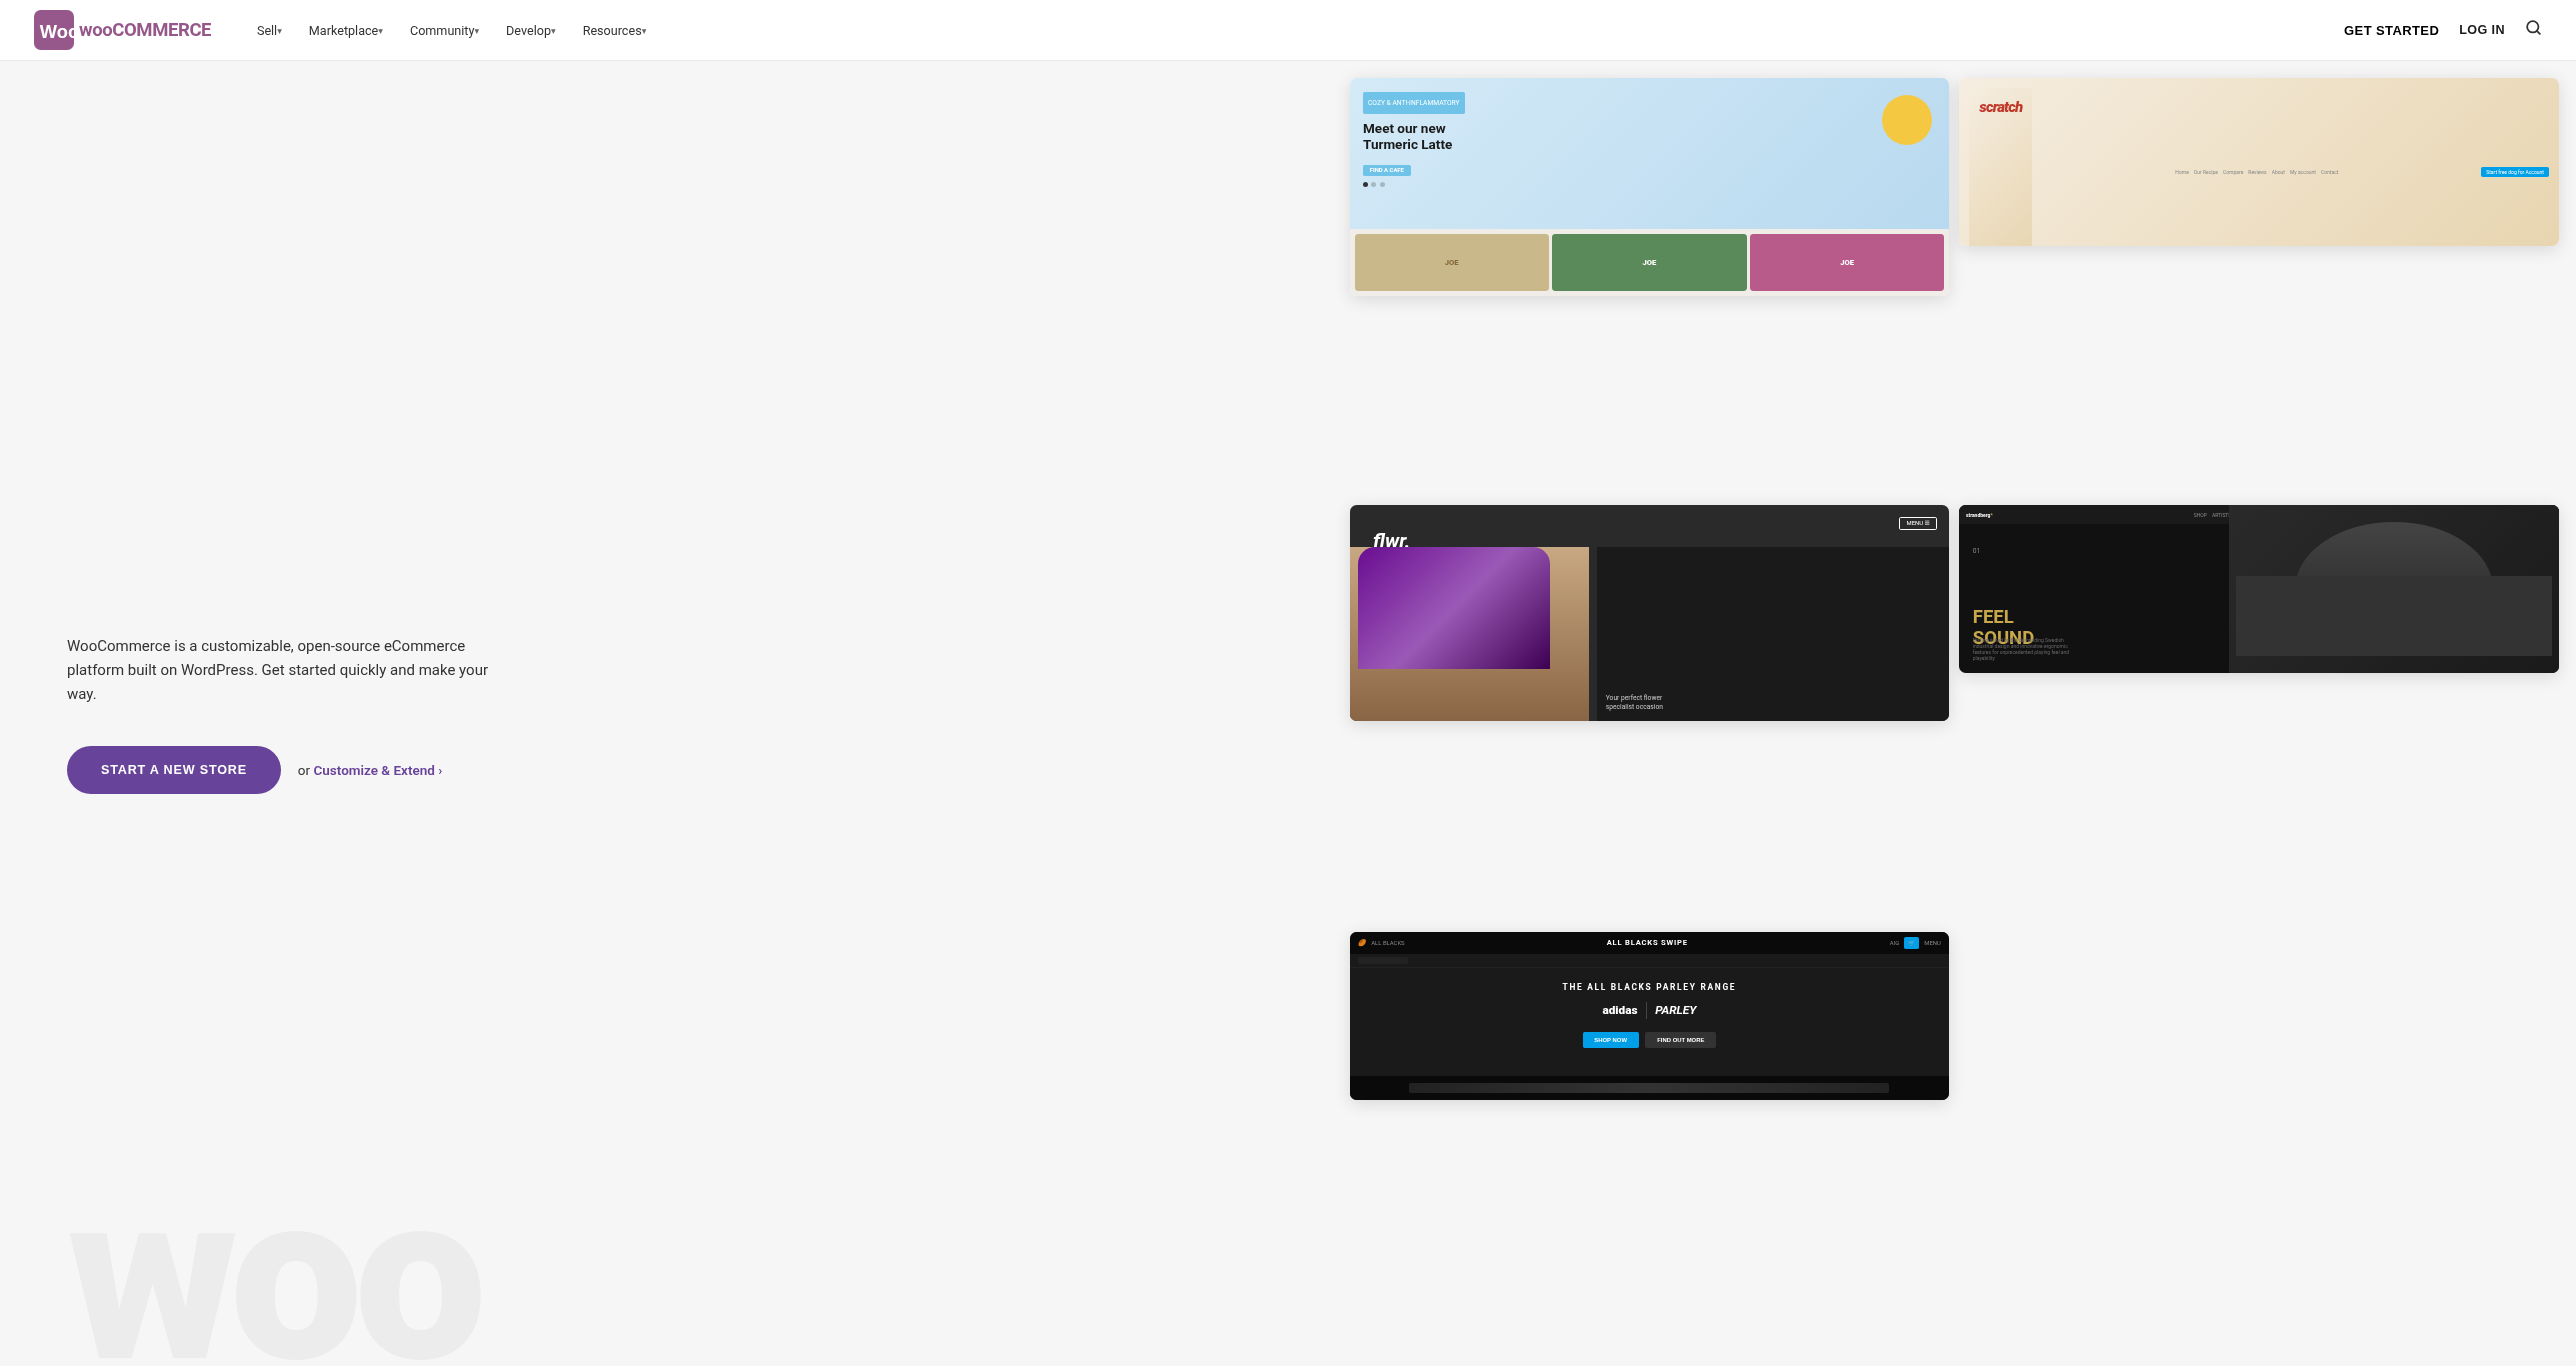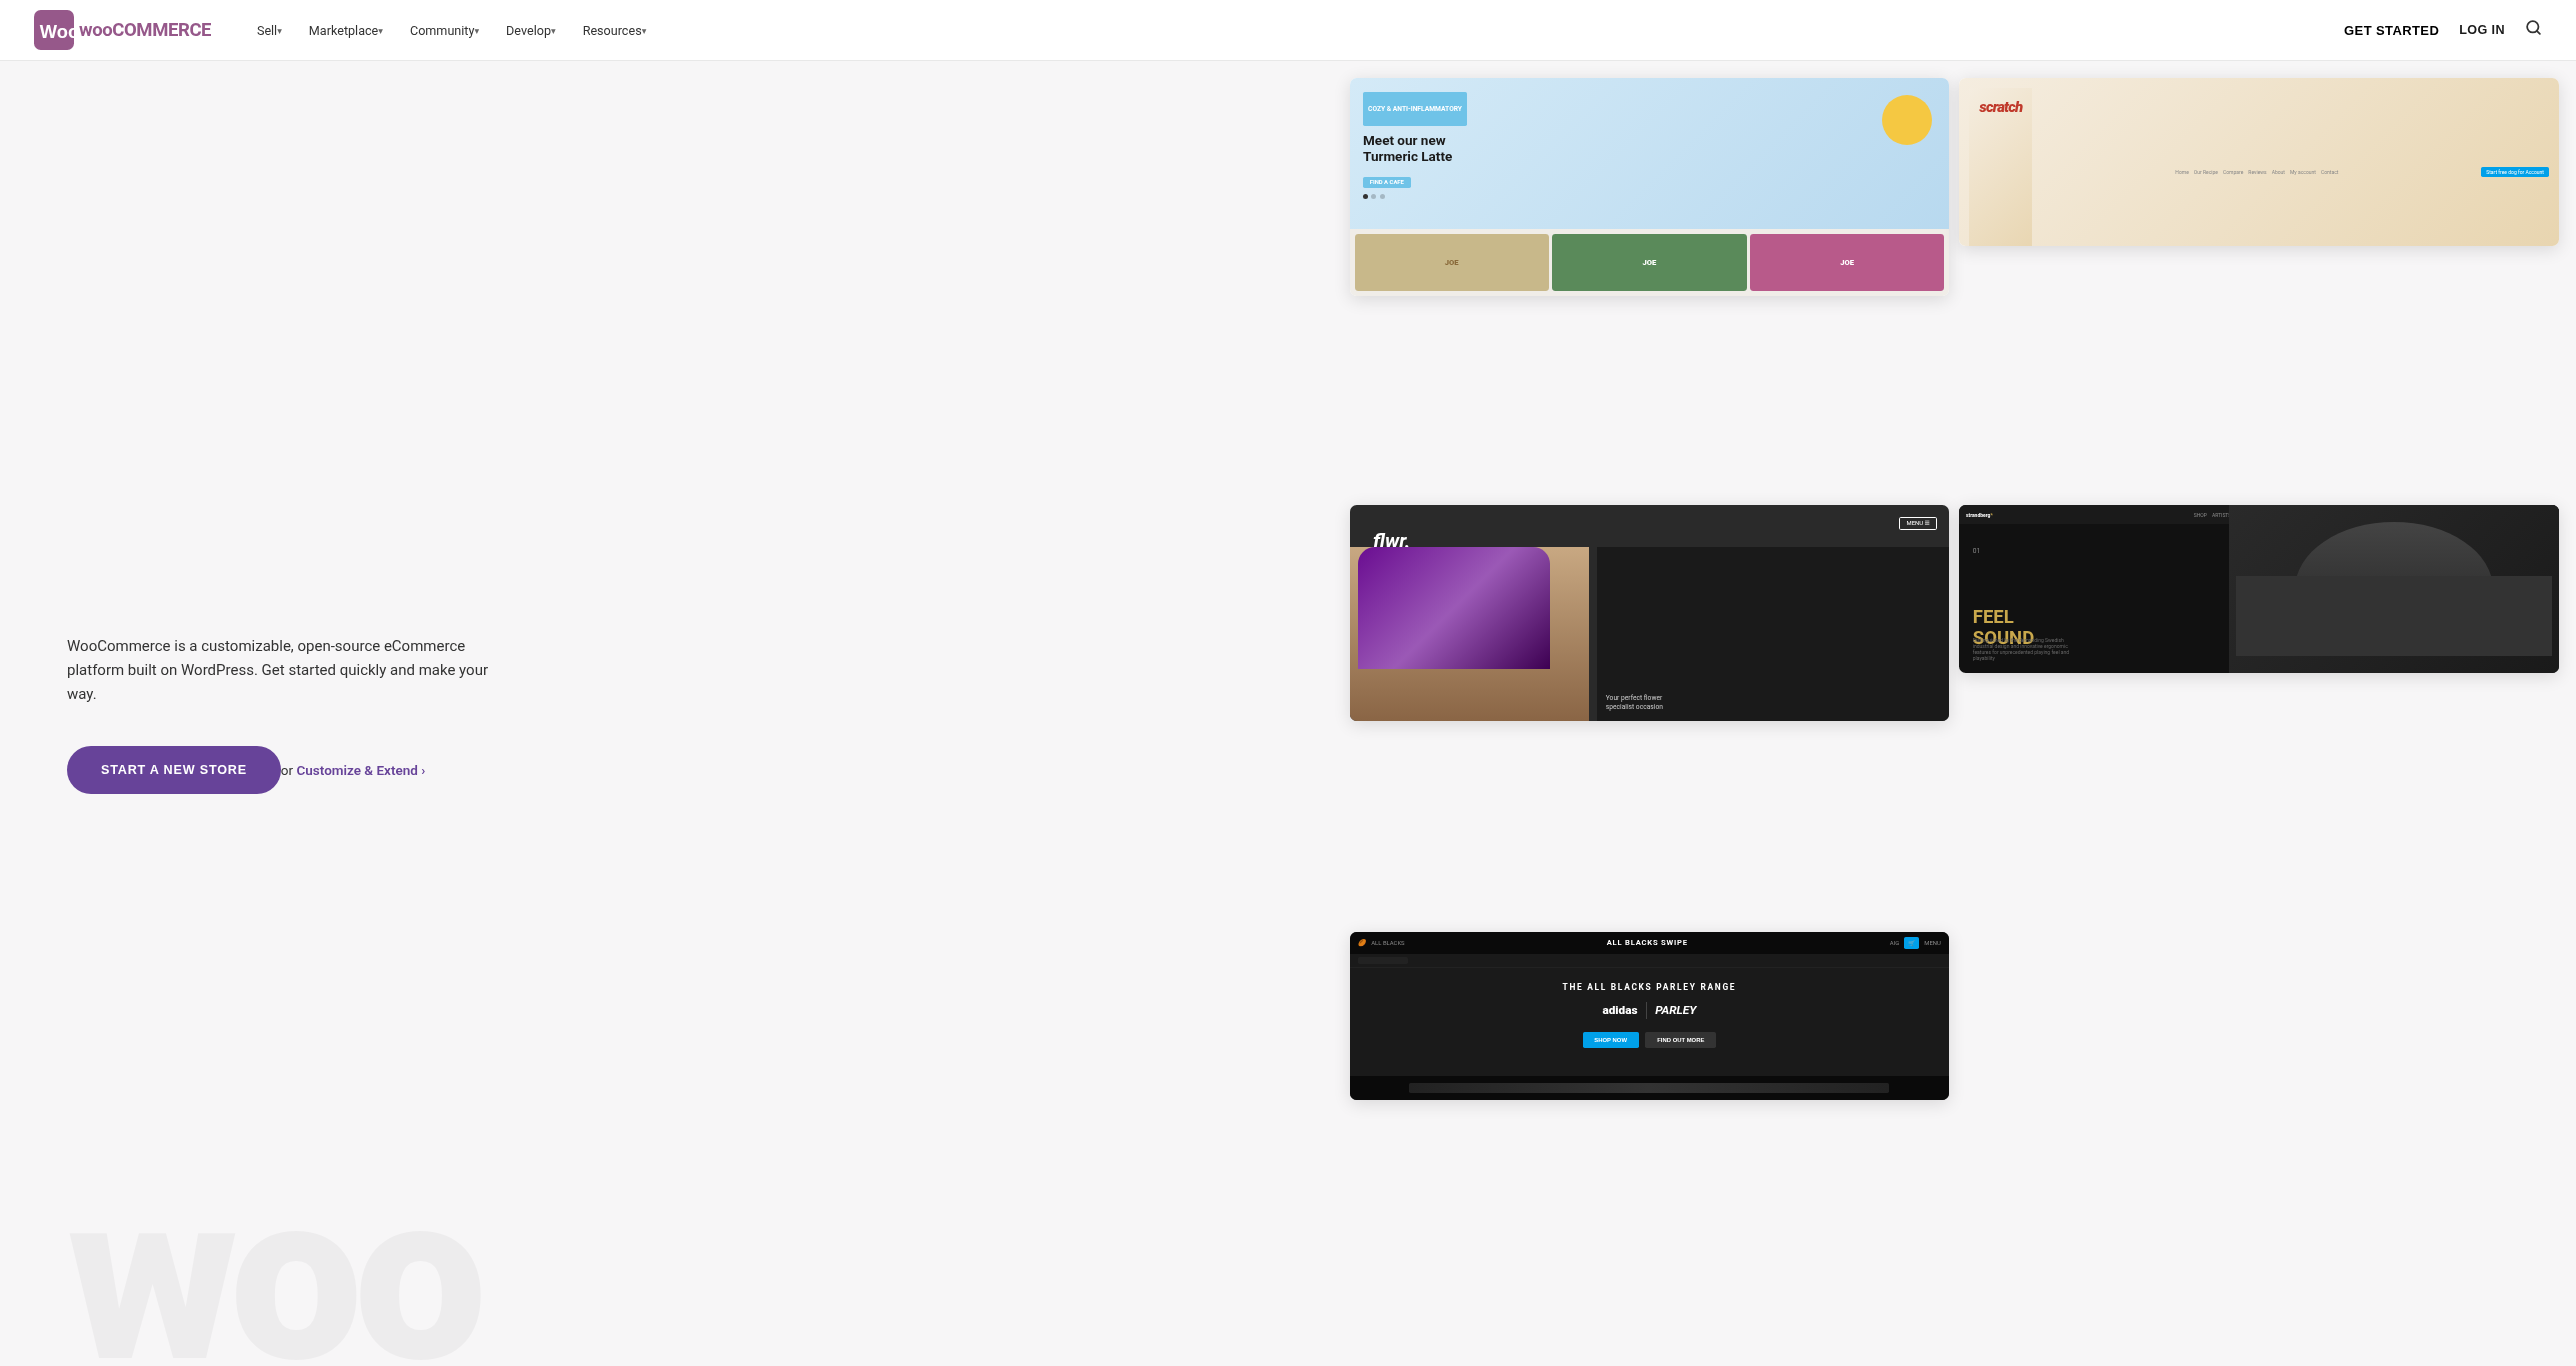--- a/index.html
+++ b/index.html
@@ -79,21 +79,21 @@
       max-width: 471px;
     }
     .hero-subtitle {
       font-size: 15px;
       color: #333;
       line-height: 1.6;
       max-width: 437px;
       margin-bottom: 40px;
     }
     .hero-cta {
-      display: flex; align-items: center; flex-wrap: wrap;
+      display: flex; align-items: center; gap: 17px; flex-wrap: wrap;
     }
     .btn-start {
       background: #674399;
       color: #fff;
       border: none;
       border-radius: 42px;
       padding: 17px 34px;
       font-size: 12.6px;
       font-weight: 700;
       letter-spacing: 0.8px;
@@ -142,22 +142,22 @@
 
     
     .sc-turmeric {
       background: linear-gradient(135deg, #d4eaf7 0%, #b8d9ef 100%);
       height: 151px;
       position: relative;
       display: flex; flex-direction: column;
       padding: 13.5px;
     }
     .sc-turmeric .tag {
-      font-size: 6.7px; font-weight: 700; background: #6fc3e8; color: #fff;
-      padding: 13px 5px; border-radius: 1.7px; width: fit-content; margin-bottom: 6.7px;
+      font-size: 6.7px; font-weight: 400; background: #6fc3e8; color: #fff;
+      padding: 7px 5px; border-radius: 1.7px; width: fit-content; margin-bottom: 6.7px;
     }
     .sc-turmeric .title { font-size: 13.5px; font-weight: 700; color: #1a1a1a; line-height: 1.2; }
     .sc-turmeric .bowl {
       position: absolute; right: 17px; top: 17px;
       width: 50px; height: 50px; background: #f5c842; border-radius: 50%;
     }
     .sc-turmeric .dots { display: flex; gap: 3.4px; margin-top: auto; }
     .sc-turmeric .dot { width: 5px; height: 5px; border-radius: 50%; background: rgba(0,0,0,0.2); }
     .sc-turmeric .dot.active { background: #333; }
 

